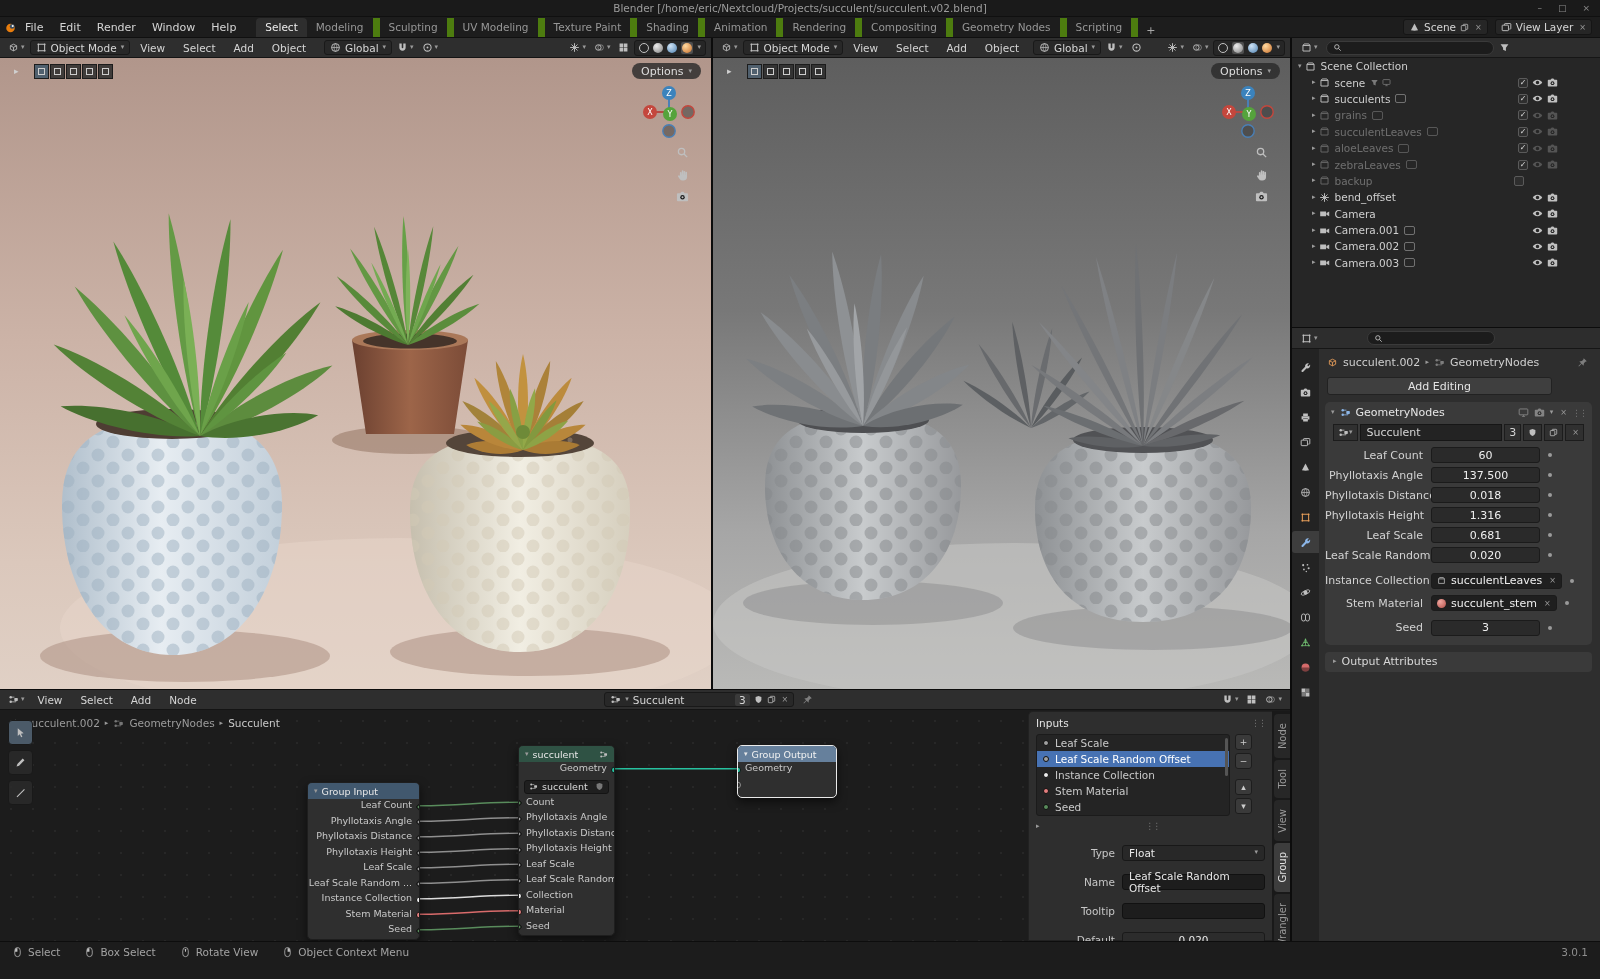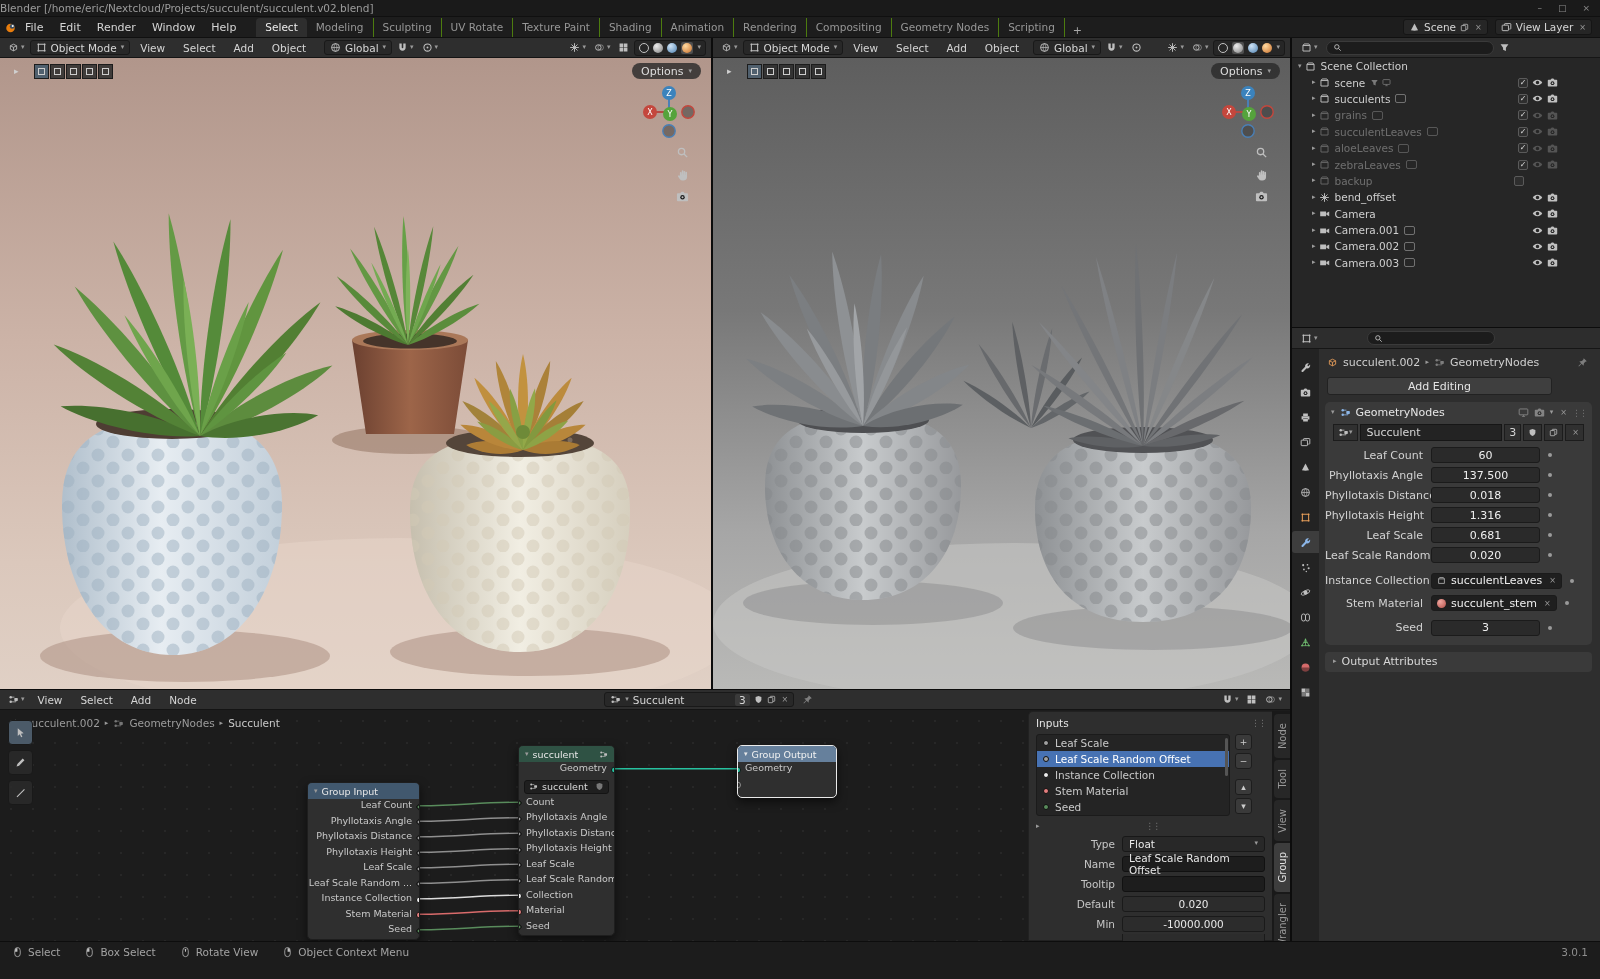--- a/index.html
+++ b/index.html
@@ -9,29 +9,29 @@
   .abs{position:absolute}
   .flex{display:flex;align-items:center}
   svg.ic{width:13px;height:13px;color:#bfbfbf;fill:none;flex:none}
   svg.ic.sm{width:11px;height:11px}
   svg.ic.xs{width:9px;height:9px}
   .chev{font-size:7px;color:#9a9a9a;line-height:1;flex:none}
   .grip{color:#6e6e6e;letter-spacing:-2px;font-size:9px}
   .dim{opacity:.55}
 
   
-  #titlebar{height:17px;background:#1a1a1a;display:flex;align-items:center;justify-content:flex-start;
+  #titlebar{height:17px;background:#1a1a1a;display:flex;align-items:center;justify-content:center;
             font-size:10.5px;color:#9c9c9c;position:relative;border-bottom:1px solid #101010}
   .winctl{position:absolute;right:10px;top:0;bottom:0;display:flex;gap:16px;align-items:center;color:#8b8b8b;font-size:9px}
 
   
   #topbar{height:21px;background:#1d1d1d;display:flex;align-items:center;padding:0 4px;border-bottom:1px solid #101010}
   .menu-label{padding:0 8px;color:#d5d5d5}
   #wtabs{display:flex;align-items:flex-end;align-self:flex-end;height:20px;margin-left:12px}
-  .wtab{padding:3px 9px 4px;color:#979797;font-size:10.5px;border-right:1px solid #4d7c0f}
+  .wtab{padding:3px 9px 4px;color:#979797;font-size:10.5px;border-right:7px solid #4d7c0f}
   .wtab.active{background:#2e2e2e;color:#ededed;border-radius:4px 4px 0 0;border-right:none}
   .newtab{padding:0 8px;color:#a8a8a8}
   .tb-right{margin-left:auto;display:flex;gap:7px;align-items:center;padding-right:4px}
   .tb-widget{display:flex;align-items:center;gap:4px;background:#262626;border:1px solid #151515;border-radius:3px;height:16px;padding:0 5px;font-size:10.5px}
   .wx{color:#9a9a9a;font-size:8px;padding-left:2px}
 
   
   .editor{position:absolute;overflow:hidden;background:#2e2e2e}
   .ehdr{height:20px;background:#2e2e2e;border-bottom:1px solid #141414;display:flex;align-items:center;
         padding:0 5px;gap:2px;font-size:10.5px;position:relative;z-index:5}
@@ -82,21 +82,21 @@
   #ne-tabs{position:absolute;right:0;top:21px;bottom:0;width:18px;background:#191919;z-index:6;display:flex;flex-direction:column;padding-top:3px;gap:2px}
   .vtab{background:#272727;border-radius:4px 0 0 4px;color:#9a9a9a;font-size:10px;display:flex;align-items:center;justify-content:center;padding:9px 0;margin-left:2px}
   .vtab span{writing-mode:vertical-rl;transform:rotate(180deg)}
   .vtab.active{background:#3d3d3d;color:#e3e3e3}
   .ilist{background:#242424;border:1px solid #1b1b1b;border-radius:3px;width:194px;position:relative}
   .ilist-row{height:16px;display:flex;align-items:center;gap:6px;padding:0 6px;color:#c9c9c9}
   .ilist-row.sel{background:#4772b3;color:#fff}
   .idot{width:6px;height:6px;border-radius:50%;border:1px solid #101010;flex:none}
   .lscroll{position:absolute;right:1px;top:3px;width:3px;height:38px;background:#555;border-radius:2px}
   .sb-btn{width:17px;height:16px;background:#3a3a3a;border:1px solid #1d1d1d;border-radius:3px;display:flex;align-items:center;justify-content:center;color:#ccc;font-size:9px}
-  .frow{display:flex;align-items:center;height:19px;margin-top:1px}
+  .frow{display:flex;align-items:center;height:19px;margin-top:10px}
   .flabel{width:86px;text-align:right;padding-right:7px;color:#c6c6c6;flex:none}
   .fctl{flex:1;height:16px;border-radius:3px;display:flex;align-items:center;padding:0 6px;color:#e8e8e8}
   .fctl.txt{background:#1d1d1d;border:1px solid #111}
   .fctl.num{background:#2c2c2c;border:1px solid #1a1a1a;justify-content:center}
   .fctl.dd2{background:#282828;border:1px solid #181818;justify-content:space-between}
 
   
   #outliner{left:1292px;top:38px;width:308px;height:289px;background:#262626}
   #ol-hdr{height:20px;background:#2d2d2d;border-bottom:1px solid #161616;display:flex;align-items:center;padding:0 6px;gap:5px}
   .search-pill{display:flex;align-items:center;gap:4px;background:#1c1c1c;border:1px solid #3a3a3a;border-radius:8px;height:14px;padding:0 6px;flex:1;max-width:168px}
@@ -304,21 +304,21 @@
       </svg>
     <span class="menu-label">File</span>
     <span class="menu-label">Edit</span>
     <span class="menu-label">Render</span>
     <span class="menu-label">Window</span>
     <span class="menu-label">Help</span>
     <div id="wtabs">
       <span class="wtab active">Select</span>
       <span class="wtab">Modeling</span>
       <span class="wtab">Sculpting</span>
-      <span class="wtab">UV Rotate</span>
+      <span class="wtab">UV Modeling</span>
       <span class="wtab">Texture Paint</span>
       <span class="wtab">Shading</span>
       <span class="wtab">Animation</span>
       <span class="wtab">Rendering</span>
       <span class="wtab">Compositing</span>
       <span class="wtab">Geometry Nodes</span>
       <span class="wtab">Scripting</span>
       <span class="newtab">+</span>
     </div>
     <div class="tb-right">

